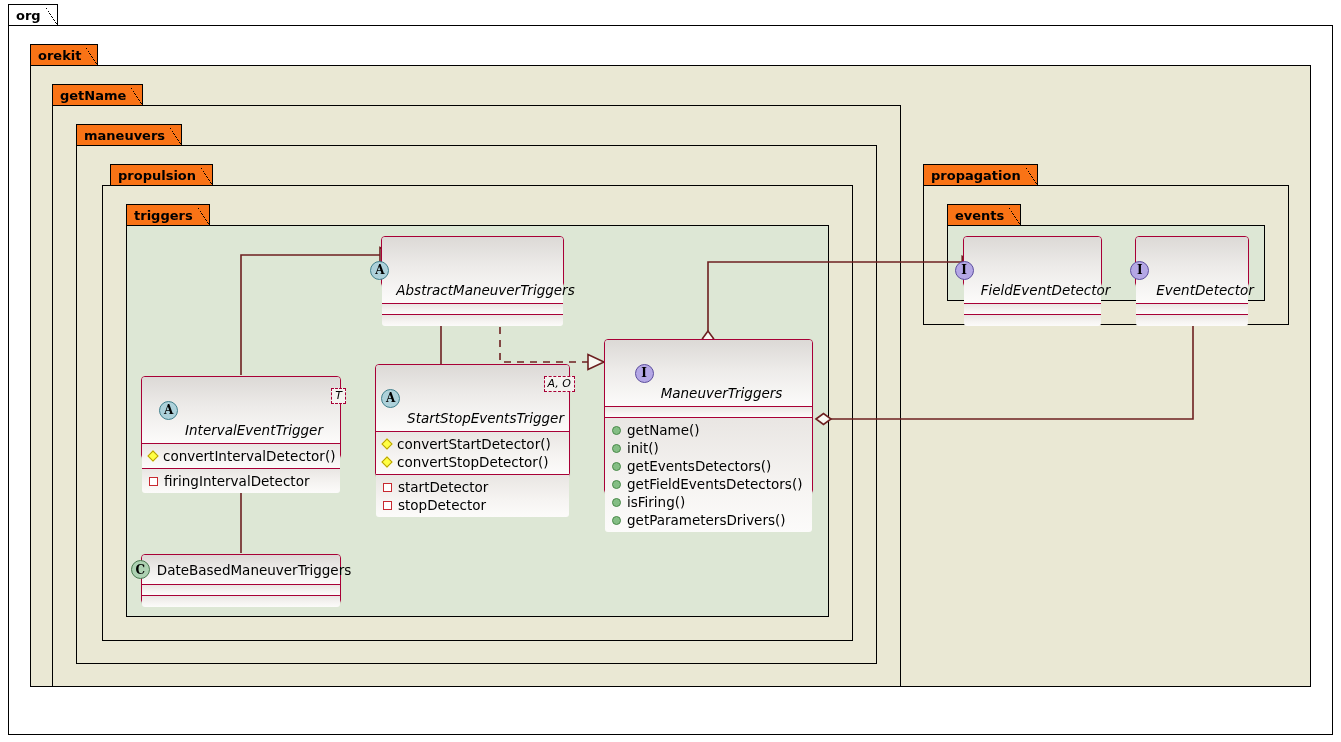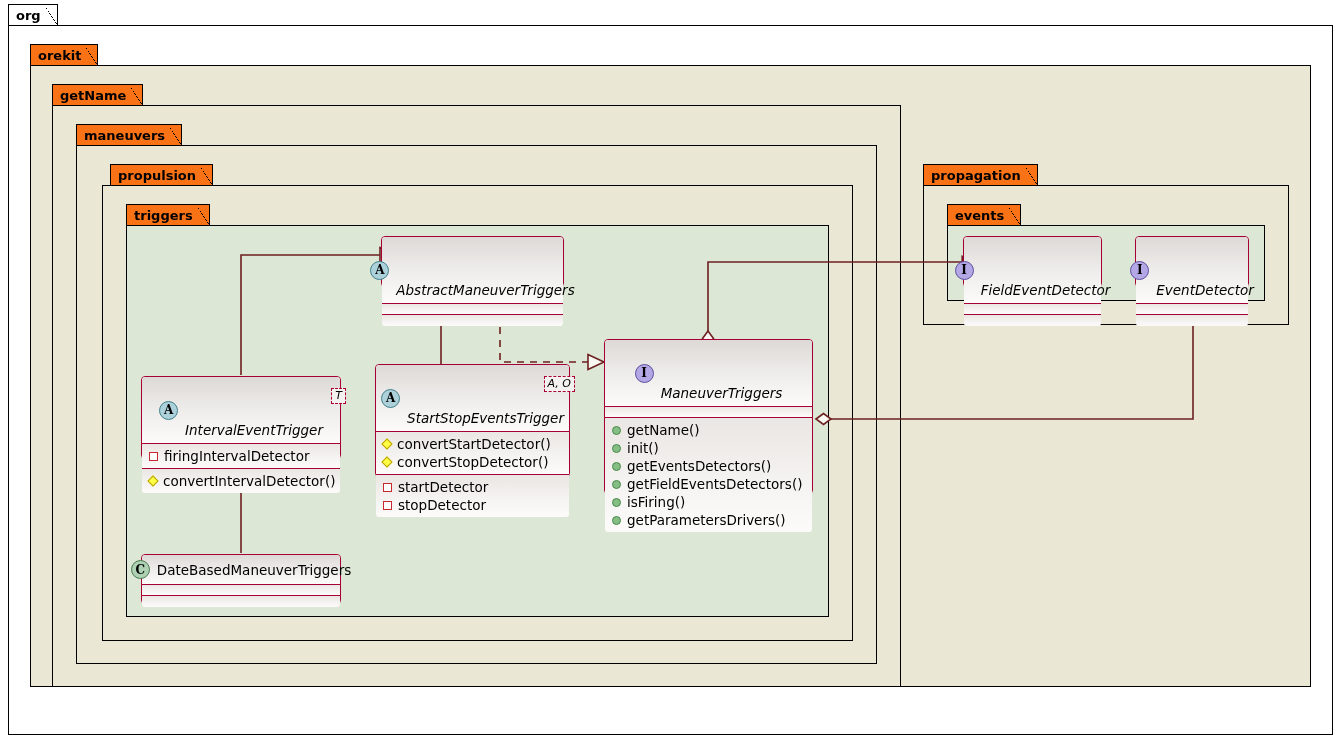--- a/index.html
+++ b/index.html
@@ -243,30 +243,30 @@
   </div>
 
   <div class="cls" style="left:141px; top:376px; width:200px; height:83px;">
     <div class="generic">T</div>
     <div class="cls-hdr">
       <span class="stereo-circle stereo-A">A</span>
       <span class="cls-name abstract">IntervalEventTrigger</span>
     </div>
     <div class="cls-sect">
       <div class="member">
+        <span class="vis vis-protected-method"></span>
+        <span>convertIntervalDetector()</span>
+      </div>
+    </div>
+    <div class="cls-sect">
+      <div class="member">
         <span class="vis vis-private-field"></span>
         <span>firingIntervalDetector</span>
       </div>
     </div>
-    <div class="cls-sect">
-      <div class="member">
-        <span class="vis vis-protected-method"></span>
-        <span>convertIntervalDetector()</span>
-      </div>
-    </div>
   </div>
 
   <div class="cls" style="left:375px; top:364px; width:195px; height:113px;">
     <div class="generic">A, O</div>
     <div class="cls-hdr">
       <span class="stereo-circle stereo-A">A</span>
       <span class="cls-name abstract">StartStopEventsTrigger</span>
     </div>
     <div class="cls-sect">
       <div class="member">

